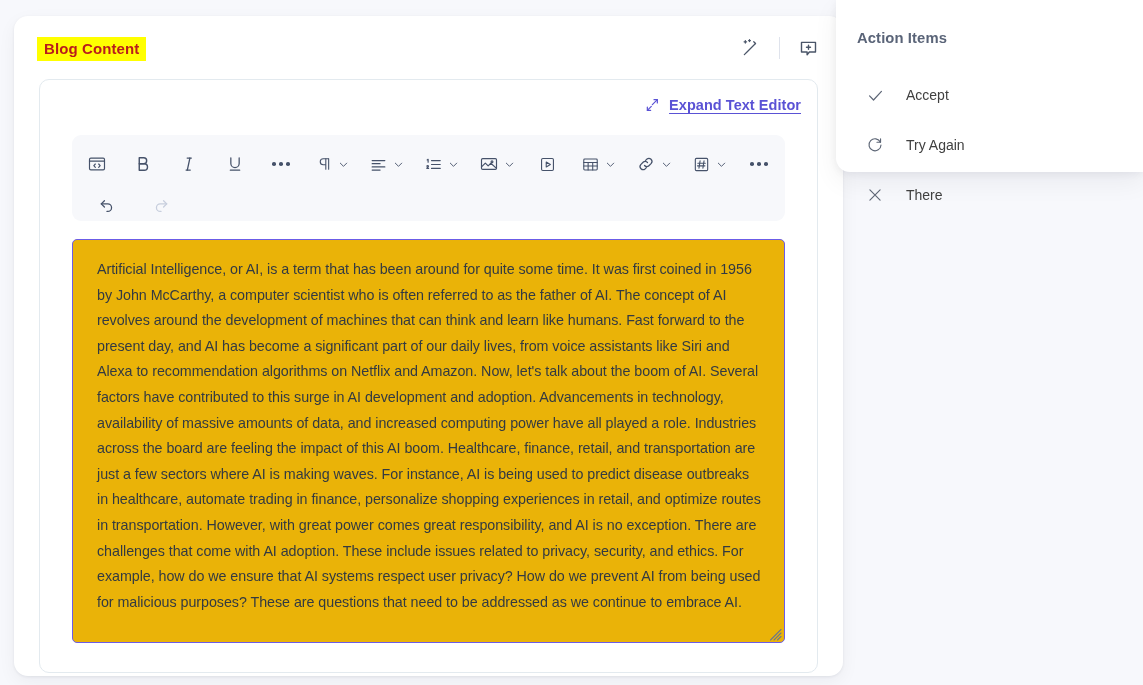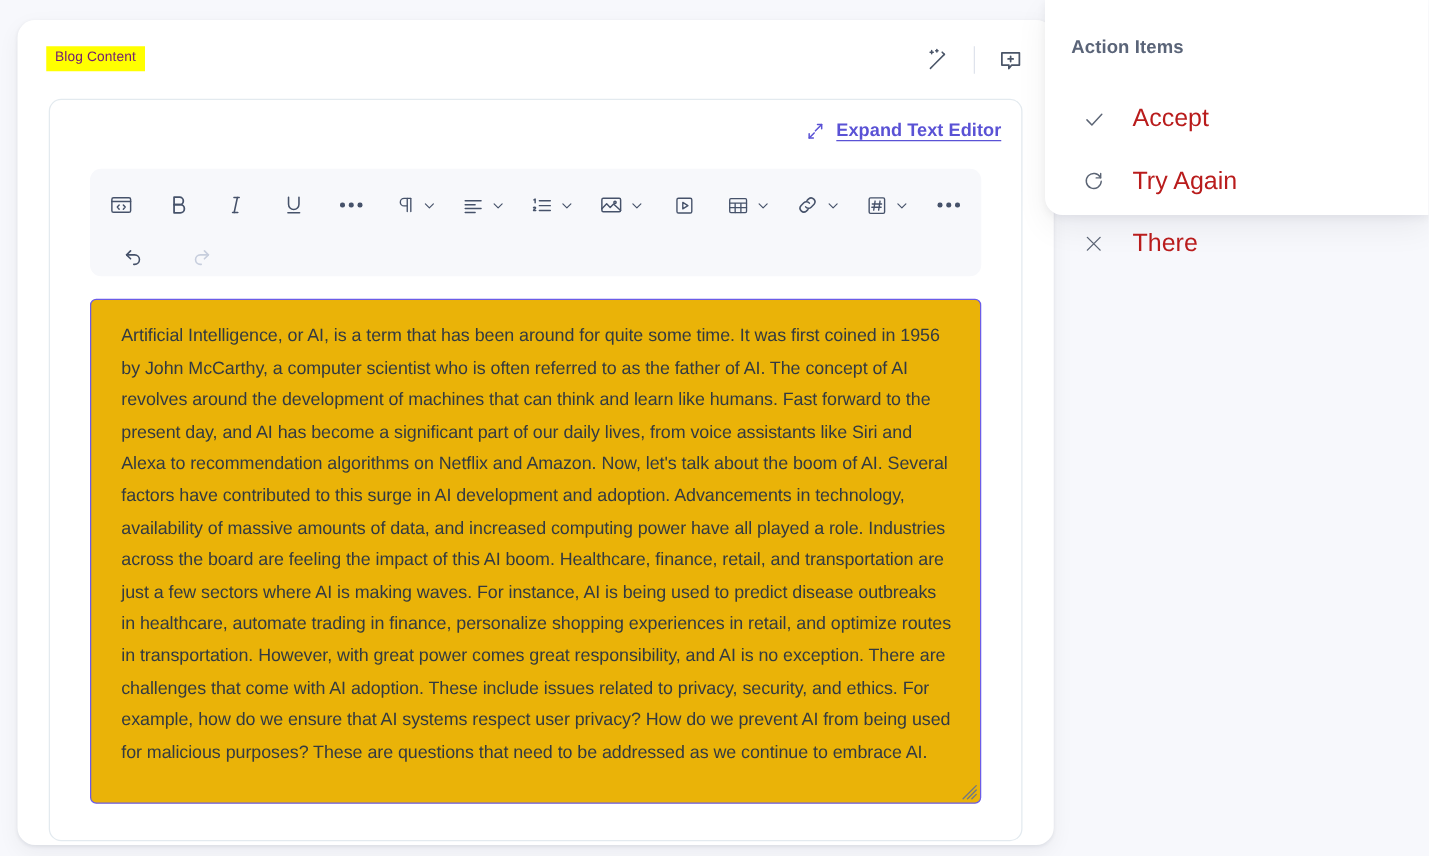--- a/index.html
+++ b/index.html
@@ -37,23 +37,23 @@
     left: 0; top: 0;
     width: 100%;
     height: 62px;
   }
 
   .blog-title {
     position: absolute;
     left: 23px;
     top: 21px;
     background: #ffff00;
-    color: #701a75;
-    font-size: 11px;
-    font-weight: normal;
+    color: #b91c1c;
+    font-size: 15px;
+    font-weight: bold;
     letter-spacing: .1px;
     padding: 4px 7px 5px 7px;
     line-height: 1;
   }
 
   .header-actions {
     position: absolute;
     right: 18px;
     top: 15px;
     display: flex;
@@ -219,22 +219,22 @@
   }
   .action-icon {
     width: 28px;
     display: flex;
     align-items: center;
     justify-content: flex-start;
     color: #5c6575;
   }
   .action-label {
     margin-left: 12px;
-    font-size: 20px;
-    color: #b91c1c;
+    font-size: 14px;
+    color: #404040;
   }
 </style>
 </head>
 <body>
 
 <div id="root">
 
   <div class="main-card">
 
     <div class="card-header">

